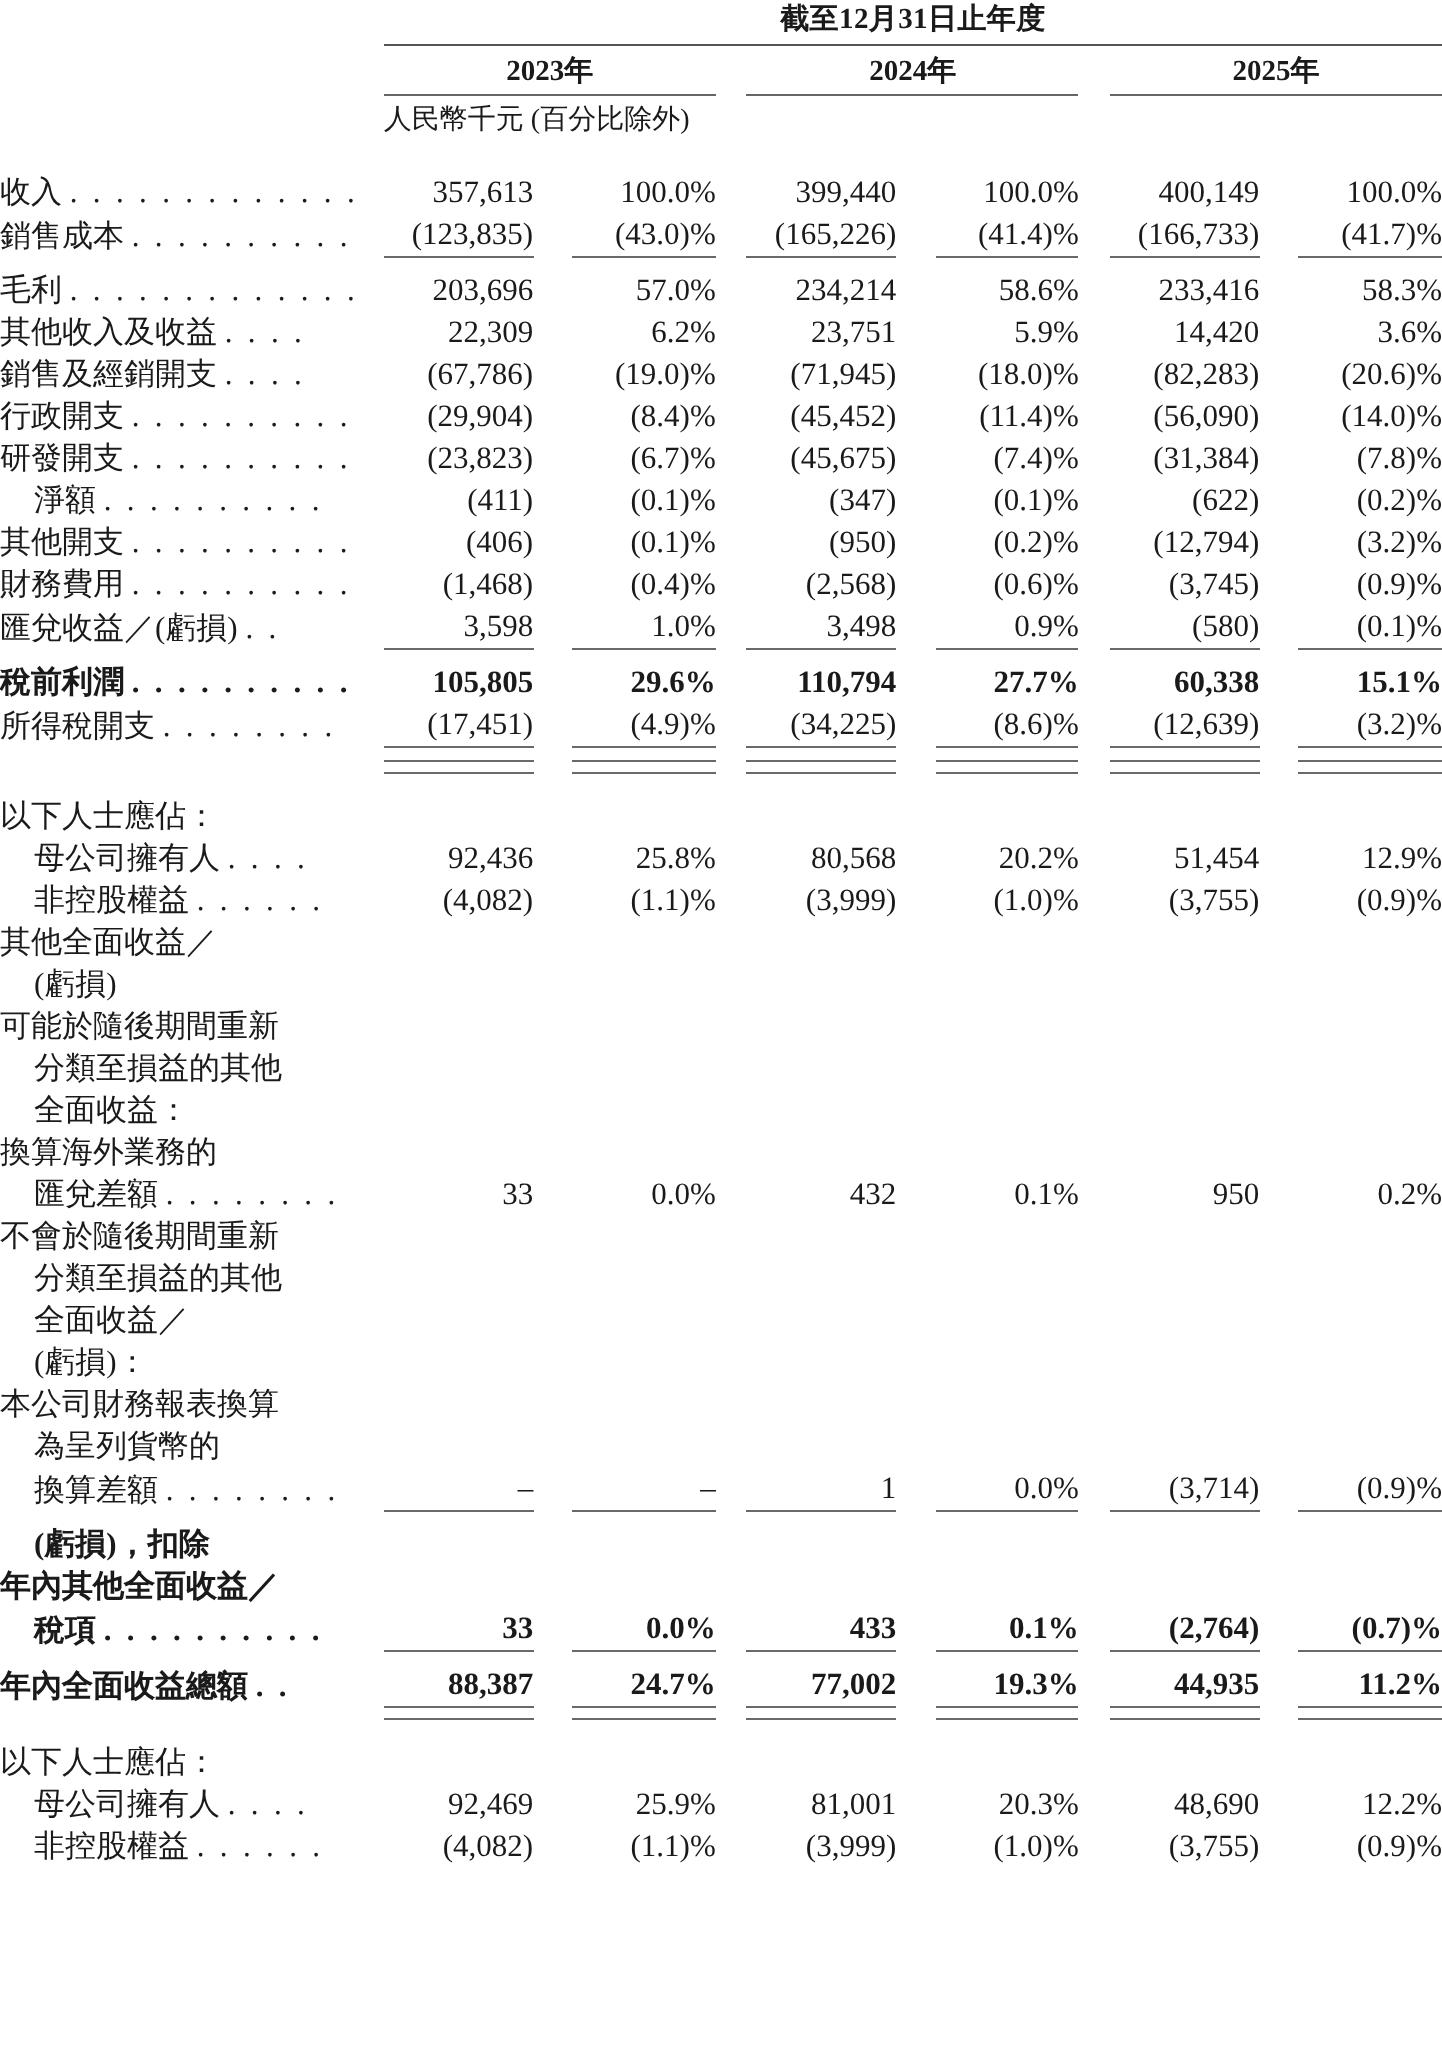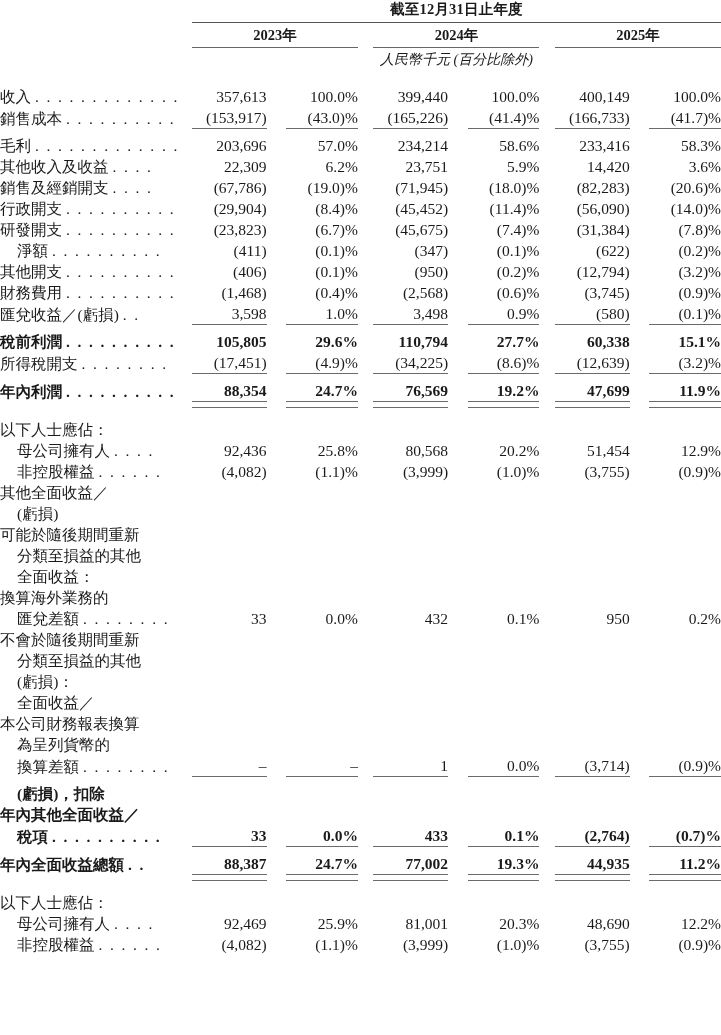--- a/index.html
+++ b/index.html
@@ -62,22 +62,20 @@
     font-size: 14.5px;
     padding: 3px 0 2px 0;
   }
   .rule-year {
     height: 0;
     border-top: 1.3px solid #666;
     font-size: 0;
     line-height: 0;
   }
   .hdr-unit {
-    text-align: center;
-    font-style: italic;
     font-size: 14px;
     padding: 3px 0 2px 0;
     white-space: nowrap;
   }
   .spacer-row td { height: 15px; }
 
   
   tr.datarow td { height: 21px; line-height: 21px; }
 
   td.lbl {
@@ -173,21 +171,21 @@
           <td></td>
     <td class="pct">100.0%</td>
           <td></td>
     <td class="num">400,149</td>
           <td></td>
     <td class="pct">100.0%</td>
   </tr>
 
   <tr class="datarow">
     <td class="lbl"><span class="txt">銷售成本</span> <span class="dots">. . . . . . . . . .</span></td>
-    <td class="num">(153,917)</td>
+    <td class="num">(123,835)</td>
           <td></td>
     <td class="pct">(43.0)%</td>
           <td></td>
     <td class="num">(165,226)</td>
           <td></td>
     <td class="pct">(41.4)%</td>
           <td></td>
     <td class="num">(166,733)</td>
           <td></td>
     <td class="pct">(41.7)%</td>
@@ -397,34 +395,20 @@
           <td></td>
     <td class="seg"></td>
           <td></td>
     <td class="seg"></td>
           <td></td>
     <td class="seg"></td>
           <td></td>
     <td class="seg"></td>
   </tr>
 
-  <tr class="datarow bold">
-    <td class="lbl"><span class="txt">年內利潤</span> <span class="dots">. . . . . . . . . .</span></td>
-    <td class="num">88,354</td>
-          <td></td>
-    <td class="pct">24.7%</td>
-          <td></td>
-    <td class="num">76,569</td>
-          <td></td>
-    <td class="pct">19.2%</td>
-          <td></td>
-    <td class="num">47,699</td>
-          <td></td>
-    <td class="pct">11.9%</td>
-  </tr>
 
   <tr class="rulerow">
     <td></td>
     <td class="seg2"></td>
           <td></td>
     <td class="seg2"></td>
           <td></td>
     <td class="seg2"></td>
           <td></td>
     <td class="seg2"></td>
@@ -516,25 +500,25 @@
 
   <tr class="datarow">
     <td class="lbl">不會於隨後期間重新</td>
     <td colspan="11"></td>
   </tr>
   <tr class="datarow">
     <td class="lbl"><span class="ind1"></span><span class="txt">分類至損益的其他</span></td>
     <td colspan="11"></td>
   </tr>
   <tr class="datarow">
+    <td class="lbl"><span class="ind1"></span><span class="txt">全面收益／</span></td>
+    <td colspan="11"></td>
+  </tr>
+  <tr class="datarow">
     <td class="lbl"><span class="ind1"></span><span class="txt">(虧損)：</span></td>
-    <td colspan="11"></td>
-  </tr>
-  <tr class="datarow">
-    <td class="lbl"><span class="ind1"></span><span class="txt">全面收益／</span></td>
     <td colspan="11"></td>
   </tr>
 
   <tr class="datarow">
     <td class="lbl">本公司財務報表換算</td>
     <td colspan="11"></td>
   </tr>
   <tr class="datarow">
     <td class="lbl"><span class="ind1"></span><span class="txt">為呈列貨幣的</span></td>
     <td colspan="11"></td>

